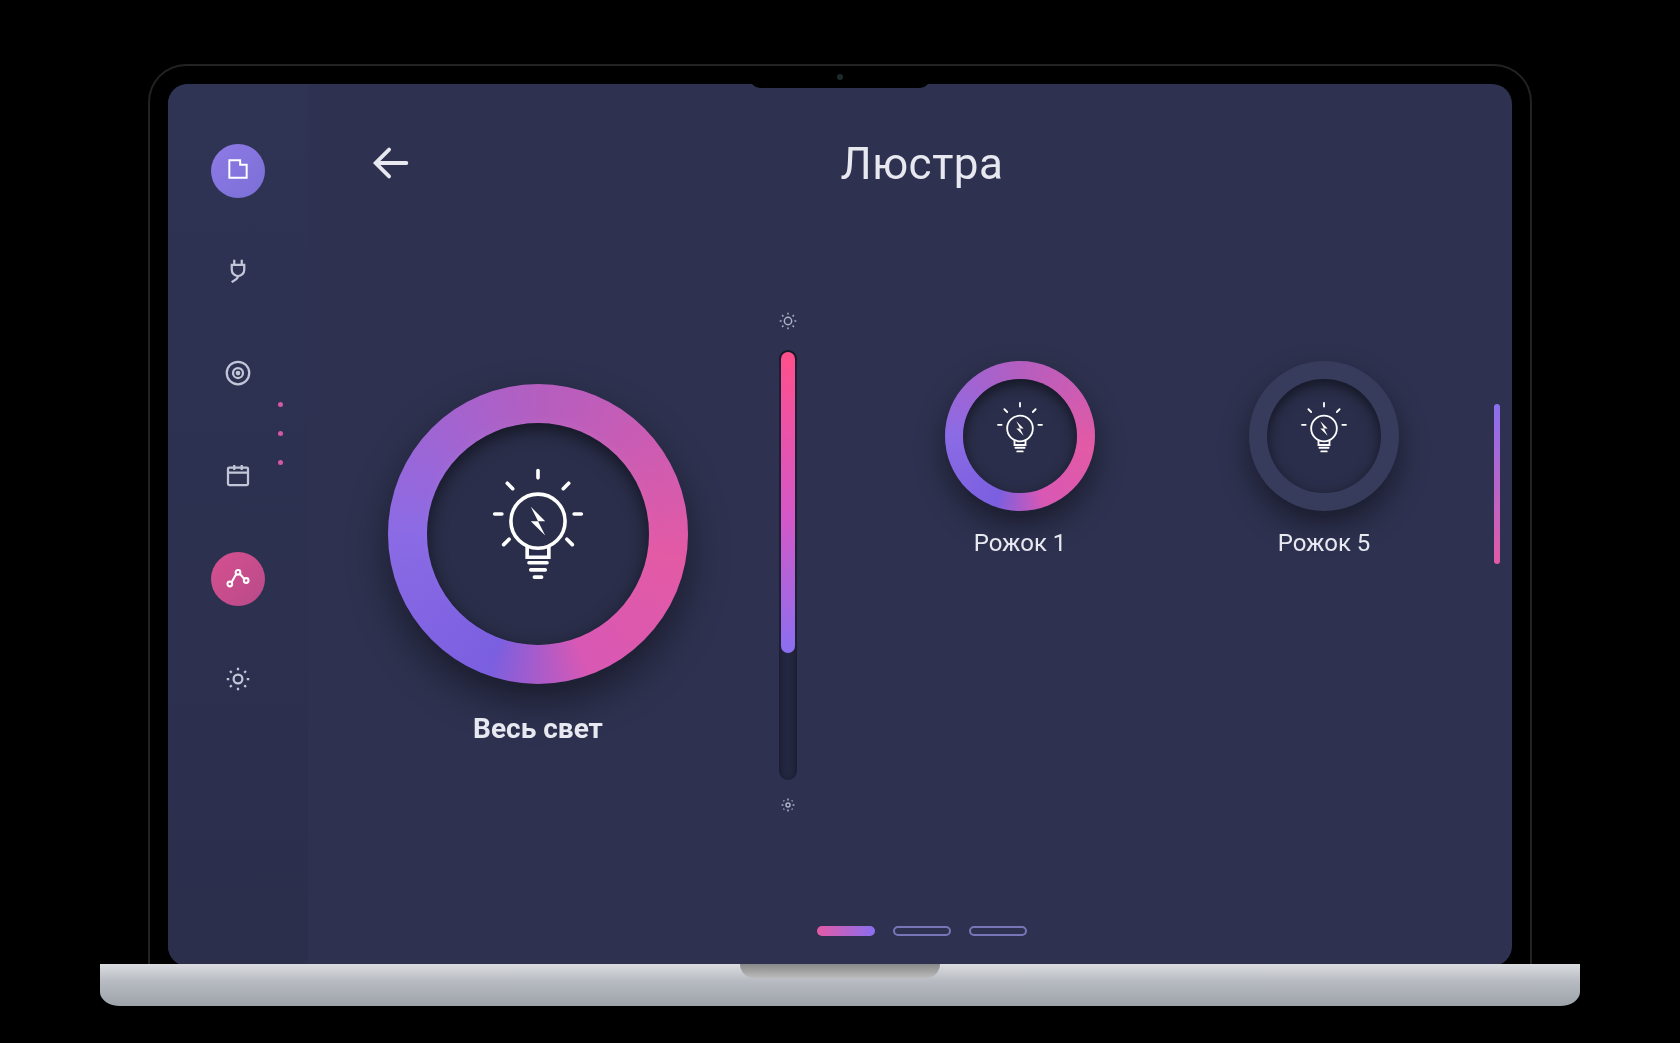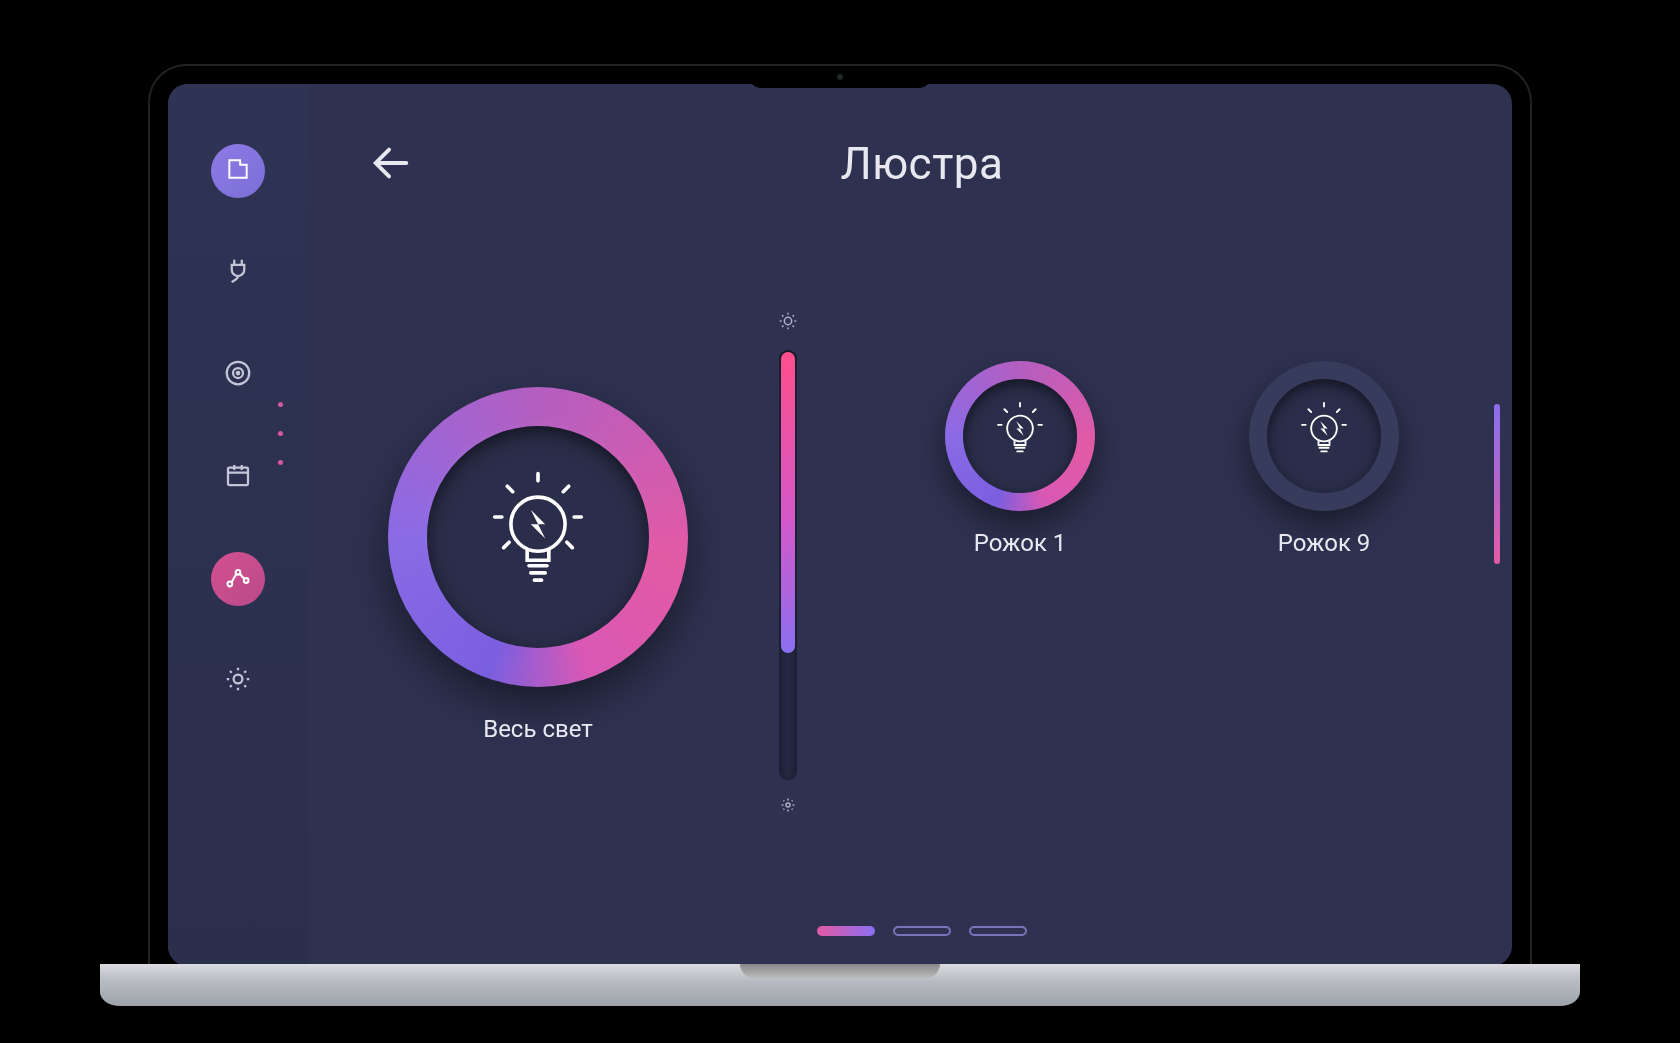--- a/index.html
+++ b/index.html
@@ -111,21 +111,21 @@
     display:flex;align-items:center;justify-content:center;
     cursor:pointer;
     box-shadow: 0 18px 40px rgba(0,0,0,0.45);
   }
   .ring-inner {
     width:222px;height:222px;border-radius:50%;
     background:#2a2e4a;
     box-shadow: inset 0 6px 18px rgba(0,0,0,0.55), 0 -4px 12px rgba(255,255,255,0.04);
     display:flex;align-items:center;justify-content:center;
   }
-  .label { font-size:24px; font-weight:400; }
+  .label { font-size:28px; font-weight:700; }
   
   .slider-col { display:flex; flex-direction:column; align-items:center; gap:14px; flex:0 0 80px; }
   .sun-icon { color:#b8bcd0; }
   .slider-track {
     width:18px; height:430px; border-radius:12px;
     background:#252842;
     position:relative;
     box-shadow: inset 0 4px 10px rgba(0,0,0,0.5);
   }
   .slider-fill {
@@ -306,21 +306,21 @@
       <div class="ring-small-inner">
         <span><svg width="58" height="66" viewBox="0 0 60 72" stroke="#fff" fill="none" stroke-width="2" stroke-linecap="round">
   <path d="M30 6v-4M44 12l3-3M16 12l-3-3M50 26h4M10 26H6"></path>
   <circle cx="30" cy="30" r="14"></circle>
   <path d="M24 43v5h12v-5"></path>
                         <path d="M25 51h10M27 55h6"></path>
   <path d="M26 22l8 8-8 0 8 8" fill="#fff" stroke="none"></path>
 </svg></span>
       </div>
     </div>
-    <div class="tile-label">Рожок 9</div>
+    <div class="tile-label">Рожок 5</div>
               </div>
             </div>
 
       </div>
 
       <div class="pagers">
             <div class="pager active"></div>
             <div class="pager"></div>
             <div class="pager"></div>
           </div>

